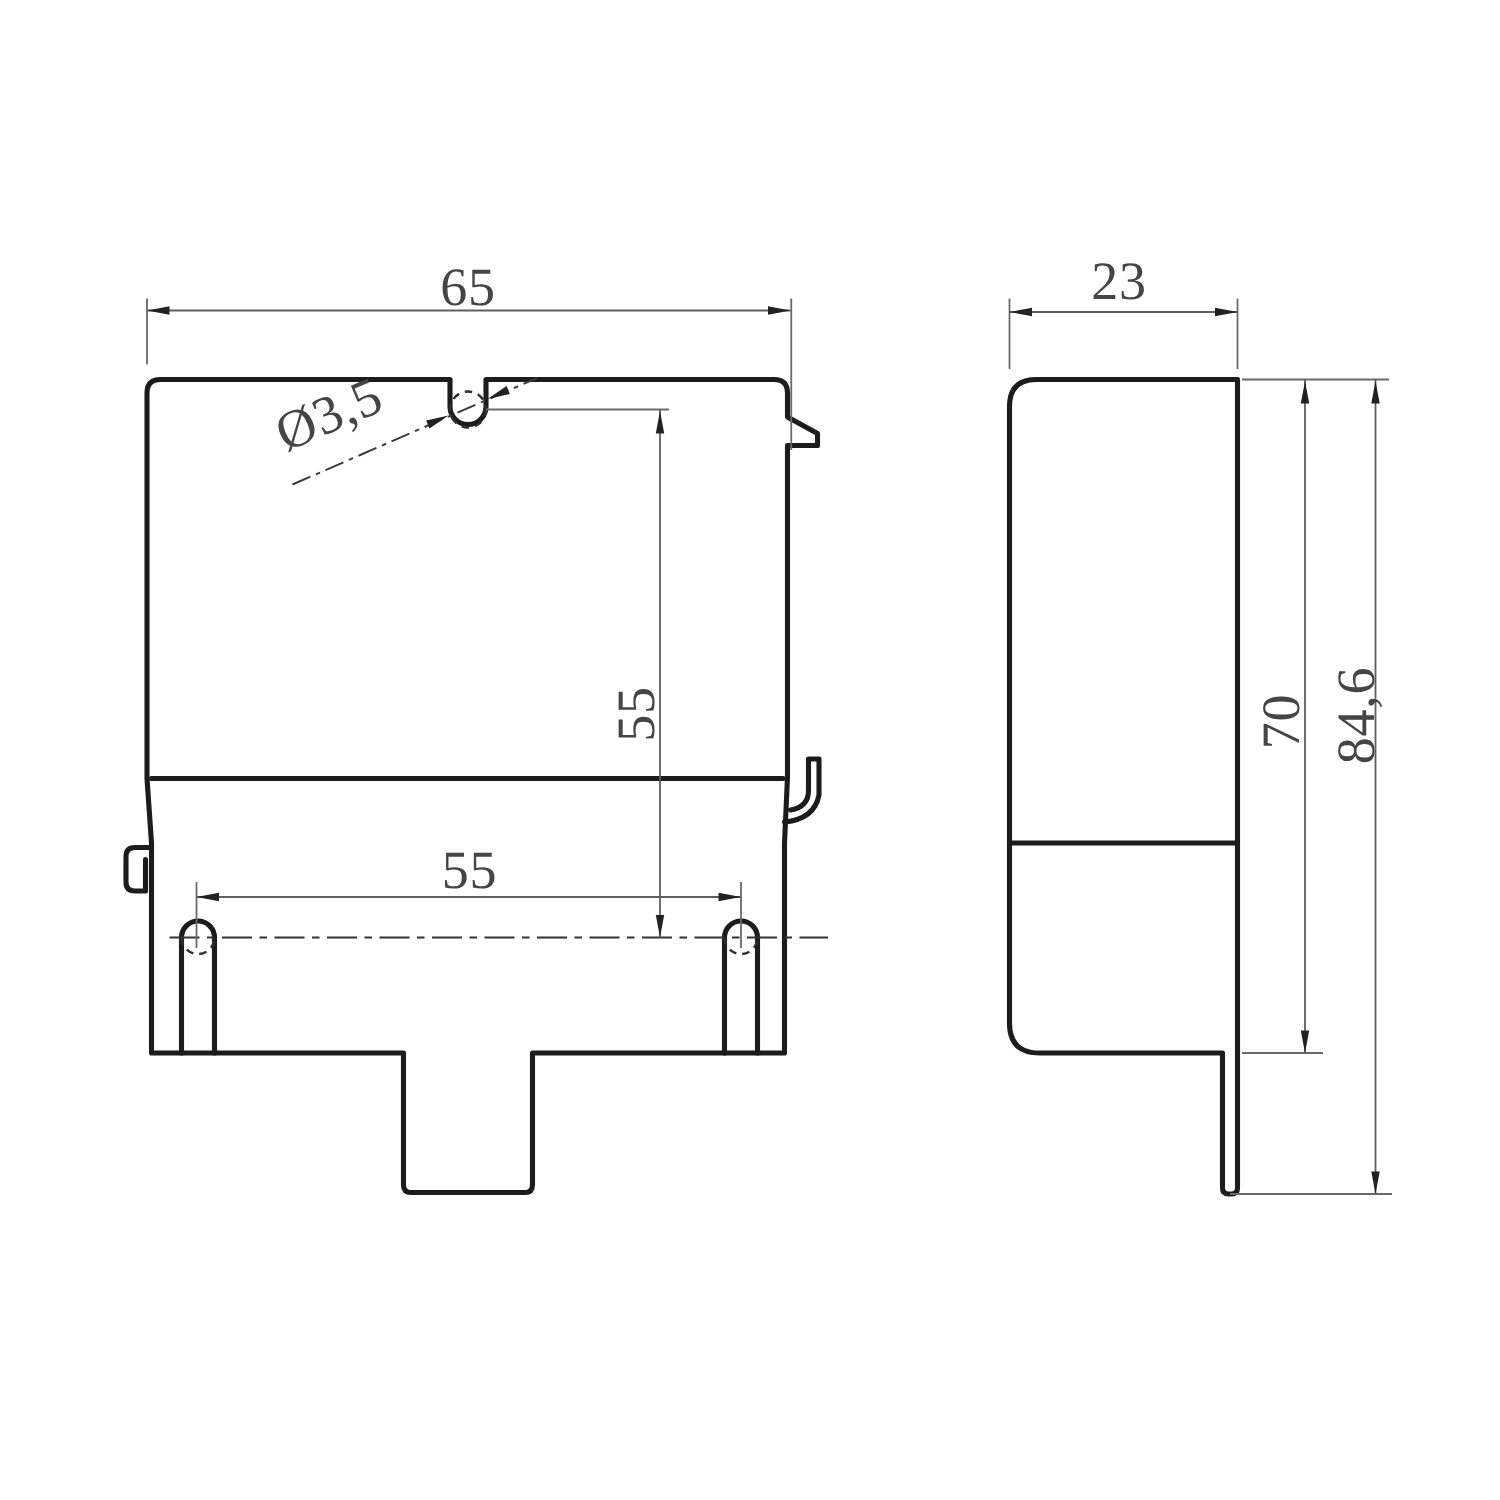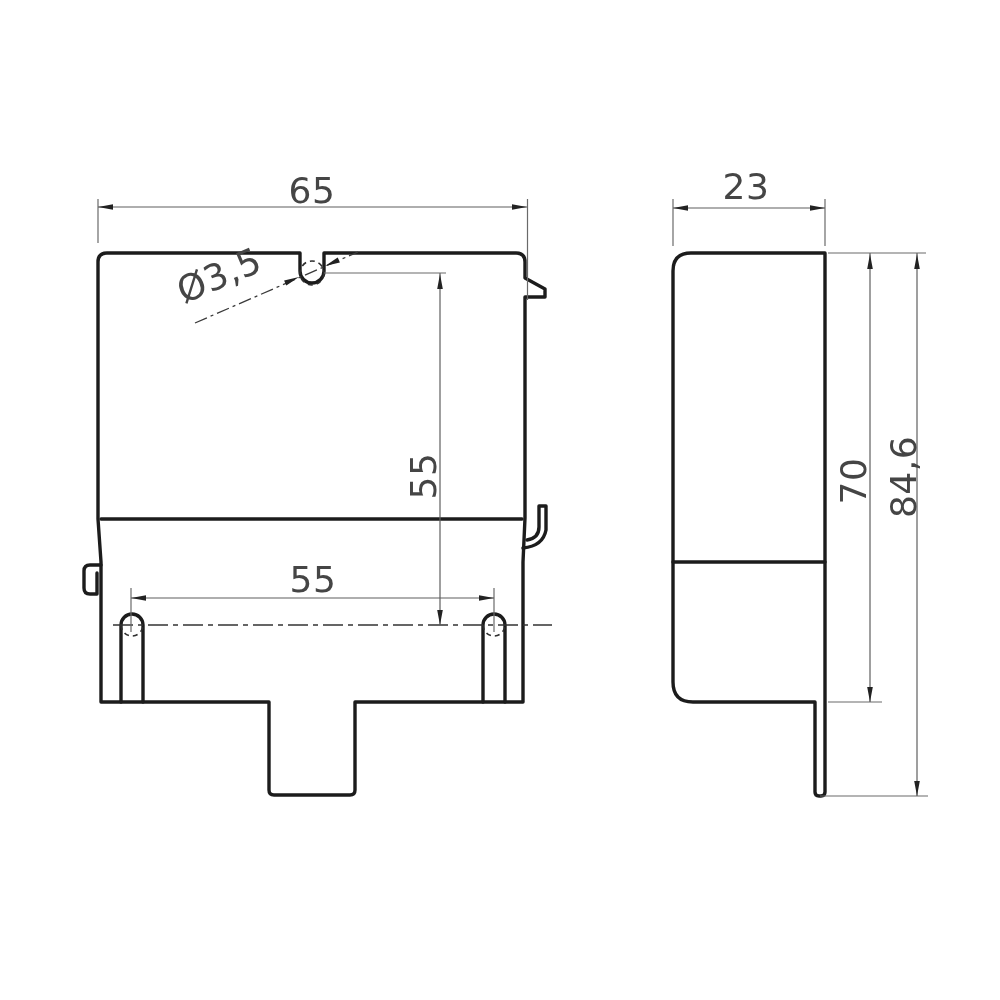--- a/index.html
+++ b/index.html
@@ -8,20 +8,21 @@
     background: #ffffff;
     width: 1000px;
     height: 1000px;
     font-family: "DejaVu Sans", "Liberation Sans", sans-serif;
   }
   .canvas {
     width: 1000px;
     height: 1000px;
     background: #ffffff;
     position: relative;
+    font-family: Liberation Serif, serif;
   }
   svg { display: block; }
 
   .outline {
     fill: none;
     stroke: #1c1c1c;
     stroke-width: 3.4;
     stroke-linejoin: round;
     stroke-linecap: round;
   }

